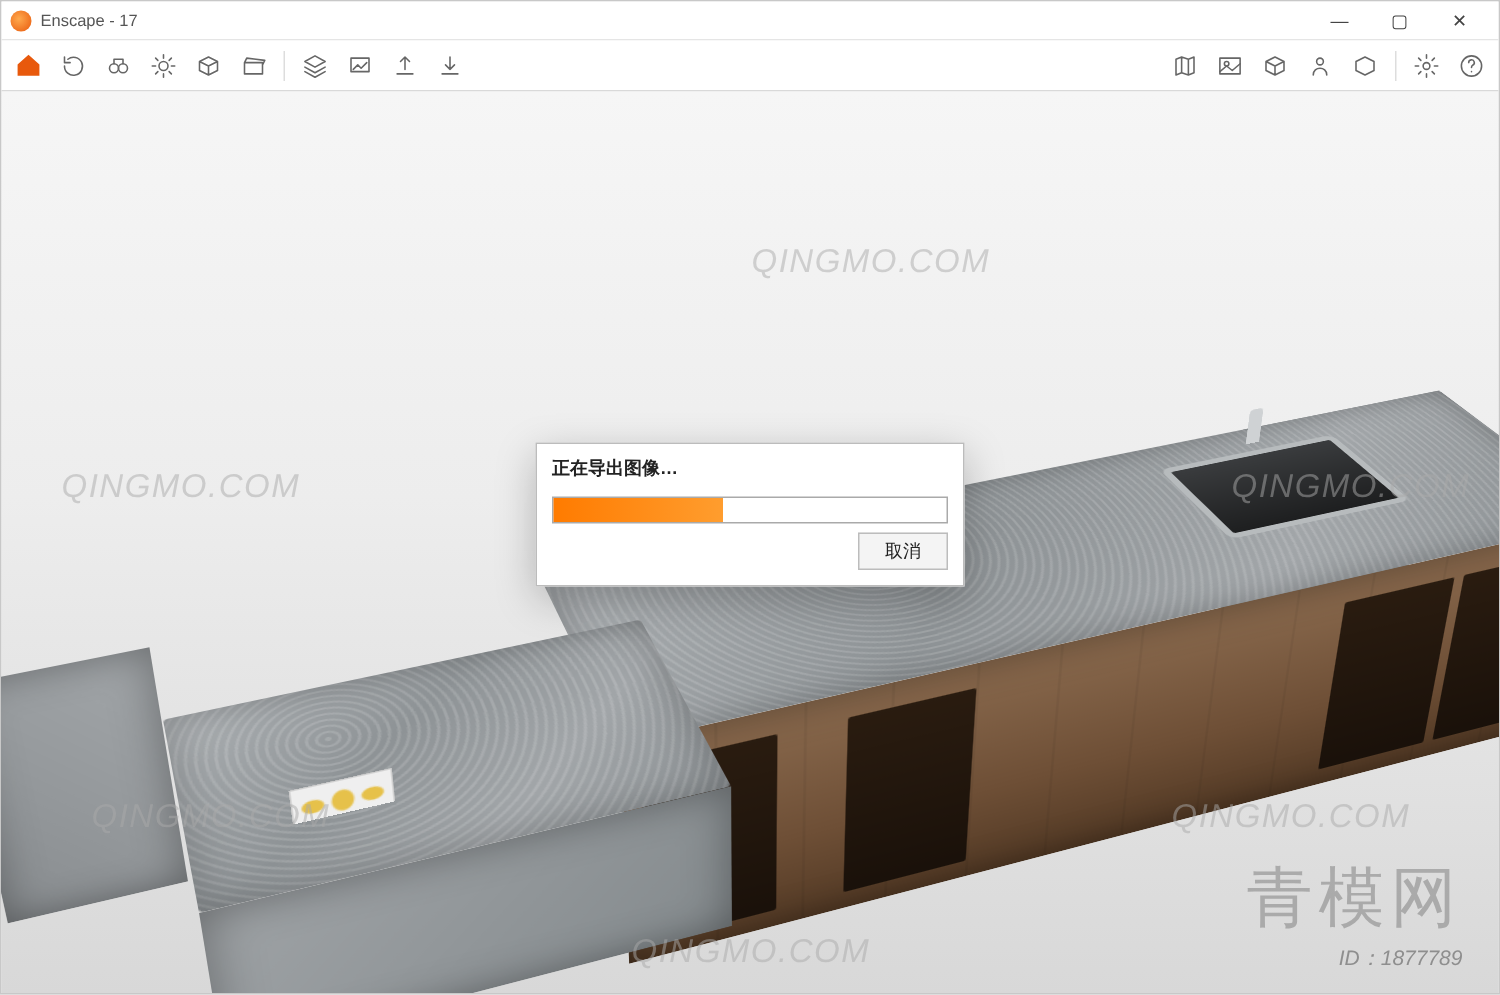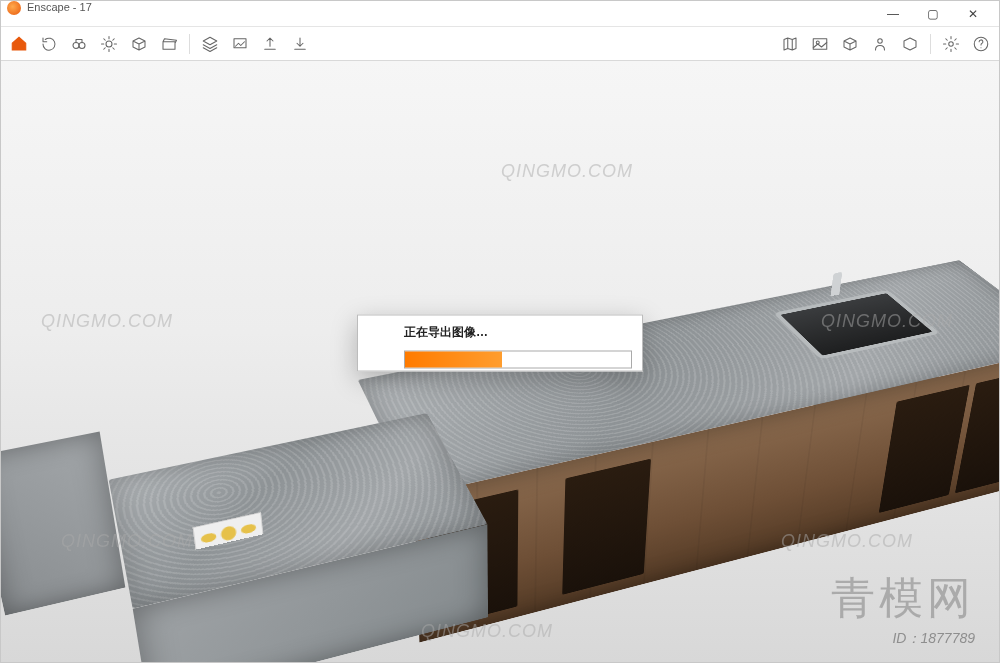--- a/index.html
+++ b/index.html
@@ -13,21 +13,21 @@
   }
   .window {
     position: absolute; inset: 0;
     background: #f7f7f7;
     display: flex; flex-direction: column;
     border: 1px solid #c8c8c8;
   }
   .titlebar {
     height: 26px;
     background: #fff;
-    display: flex; align-items: flex-start;
+    display: flex; align-items: center;
     padding: 0 6px;
     border-bottom: 1px solid #e5e5e5;
     font-size: 11px; color: #555;
   }
   .titlebar .app-icon {
     width: 14px; height: 14px; margin-right: 6px;
     background: radial-gradient(circle at 40% 40%, #ffa94d, #e8590c);
     border-radius: 50%;
   }
   .titlebar .title { flex: 0 0 auto; }
@@ -147,36 +147,35 @@
     width:60px;height:50px;
     background:
       radial-gradient(ellipse at 20% 30%, #e6c14a 0 6px, transparent 7px),
       radial-gradient(ellipse at 50% 30%, #e6c14a 0 6px, transparent 7px),
       radial-gradient(ellipse at 80% 30%, #e6c14a 0 6px, transparent 7px),
       #efefef;
     border:1px solid #ccc;
   }
 
   
-  .wm { position:absolute; font-size:18px; color:rgba(170,170,170,.5); font-style:italic; letter-spacing:1px; pointer-events:none;}
+  .wm { position:absolute; font-size:22px; color:rgba(170,170,170,.5); font-style:italic; letter-spacing:1px; pointer-events:none;}
   .wm1{left:40px; top:250px;} .wm2{left:500px; top:100px;} .wm3{left:820px; top:250px;}
   .wm4{left:60px; top:470px;} .wm5{left:420px; top:560px;} .wm6{left:780px; top:470px;}
   .wm-big{ position:absolute; right:24px; bottom:34px; font-size:44px; color:rgba(130,130,130,.55); font-family:"KaiTi","STKaiti",serif; letter-spacing:4px;margin-left:40px;}
   .wm-id{ position:absolute; right:24px; bottom:14px; font-size:14px; color:rgba(110,110,110,.7);font-style:italic;}
 
   
   .dialog {
     position:absolute; left:50%; top:47%;
     transform:translate(-50%,-50%);
     width:286px;
     background:#fff;
     border:1px solid #bcbcbc;
     box-shadow:0 8px 26px rgba(0,0,0,.25);
     font-size:12px;
-    padding-left:36px;
   }
   .dlg-head{ padding:8px 10px 6px; font-weight:600; color:#222;}
   .pbar-wrap{ margin:4px 10px 2px; height:18px; border:1px solid #aaa; background:#fff; position:relative;}
   .pbar-fill{
     position:absolute; left:0; top:0; bottom:0;
     background:linear-gradient(90deg,#ff7b00,#ff9d2e);
   }
   .plabel{ text-align:center; font-size:11px; color:#333; padding:3px 0 6px;}
   .dlg-foot{ display:flex; justify-content:flex-end; padding:4px 10px 10px;}
   .cancel-btn{
@@ -338,15 +337,18 @@
     <div class="wm wm5">QINGMO.COM</div>
     <div class="wm wm6">QINGMO.COM</div>
     <div class="wm-big">青模网</div>
     <div class="wm-id">ID：1877789</div>
 
     <div class="dialog">
       <div class="dlg-head">正在导出图像…</div>
       <div class="pbar-wrap">
         <div class="pbar-fill" style="width:43%"></div>
       </div>
+      <div class="dlg-foot">
+        <button class="cancel-btn"><span>取消</span></button>
+      </div>
     </div>
   </div>
 </div>
 
 </body></html>

